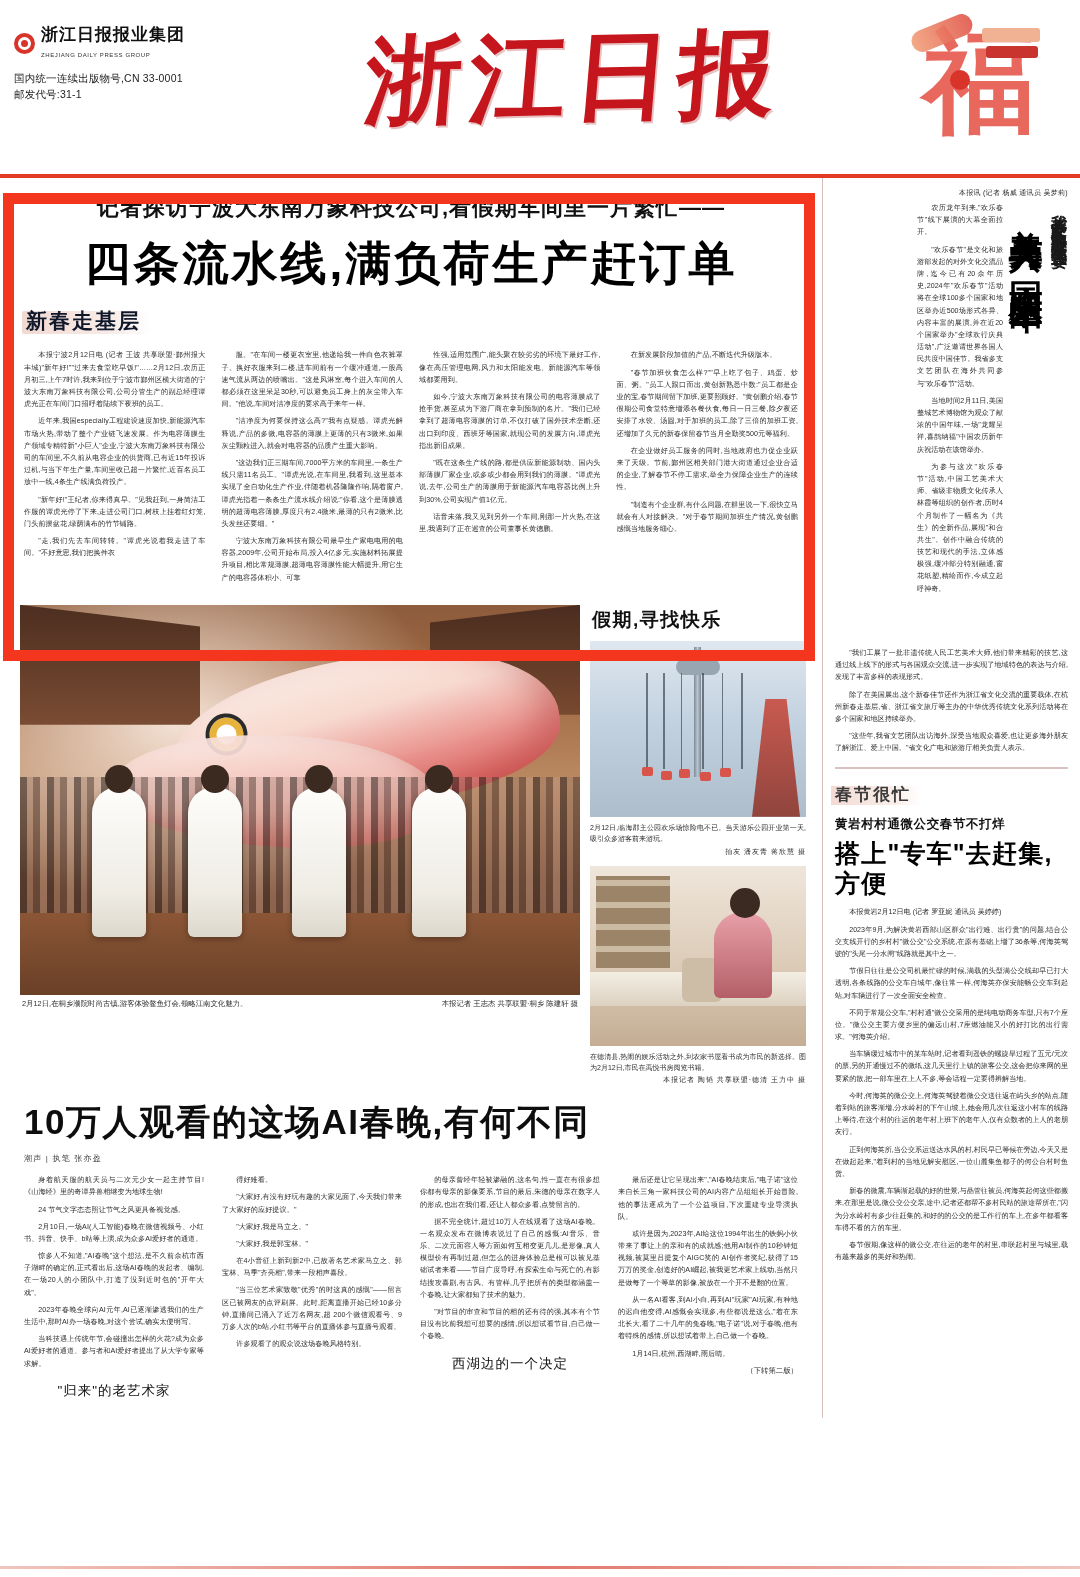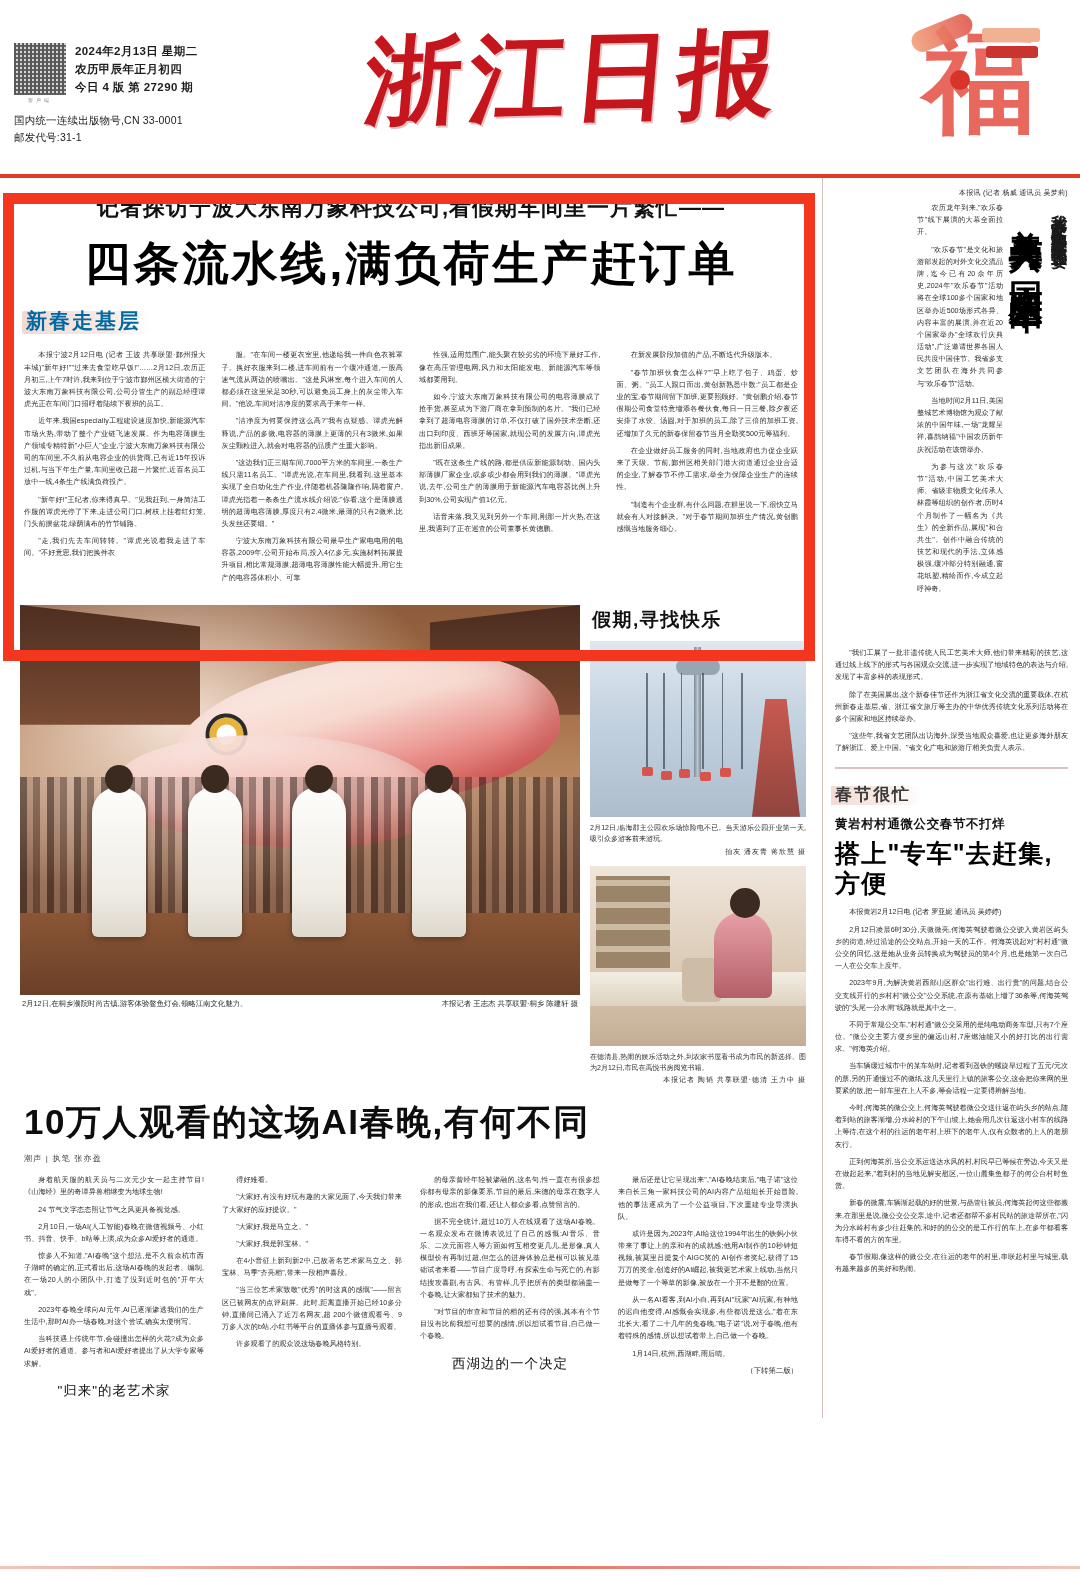--- a/index.html
+++ b/index.html
@@ -129,21 +129,21 @@
   .sect-badge {
     display:inline-block; position:relative; margin:18px 0 6px 2px;
   }
   .sect-badge .bg {
     position:absolute; left:-4px; top:4px; right:-10px; bottom:1px;
     background:linear-gradient(90deg,#f2d9d2,#f8ece8 70%,#fff);
     z-index:0; border-radius:2px;
   }
   .sect-badge .tx {
     position:relative; z-index:1;
-    font-size:21px; font-weight:bold; letter-spacing:2px; color:#0369a1;
+    font-size:21px; font-weight:bold; letter-spacing:2px; color:#0f172a;
   }
 
   .cols4 {
     display:grid; grid-template-columns:repeat(4,1fr); gap:16px 16px;
     padding:2px 24px 10px 24px;
   }
   .col { }
   .ptxt {
     font-size:7.1px; line-height:1.72; text-align:justify; color:#2b2b2b;
     margin:0 0 5px 0; letter-spacing:.1px;
@@ -328,32 +328,28 @@
   .footer-rule { position:absolute; left:0; bottom:8px; width:1080px; height:3px;
     background:linear-gradient(90deg,#f0c5bd,#e2776a,#f0c5bd); }
 </style>
 </head>
 <body>
 
 <div class="page">
 
   <div class="masthead">
     <div class="mast-left">
-
-      <div class="mast-info">
-        <div>
-          <div class="qr"></div>
-          <div class="qr-cap">客户端</div>
-        </div>
-        <div class="date-lines">
-          <div>2024年2月13日 星期二</div>
-          <div>农历甲辰年正月初四</div>
-          <div>今日 4 版  第 27290 期</div>
-        </div>
-      </div>
+      <div class="group-logo">
+        <span class="ring"></span>
+        <span class="gl-txt">
+          <span class="gl-cn">浙江日报报业集团</span><br>
+          <span class="gl-en">ZHEJIANG DAILY PRESS GROUP</span>
+        </span>
+      </div>
+
       <div class="pub-lines">
         <div>国内统一连续出版物号,CN 33-0001</div>
         <div>邮发代号:31-1</div>
       </div>
     </div>
 
     <div class="mast-title">
       <div class="zj">浙江日报</div>
     </div>
 
@@ -538,22 +534,22 @@
 
       <div class="badge2">
         <span class="bg"></span>
         <span class="tx">春节很忙</span>
       </div>
       <div class="rail-kicker2">黄岩村村通微公交春节不打烊</div>
       <div class="rail-head2">搭上"专车"去赶集,方便</div>
 
       <div>
         <p class="rail-text">本报黄岩2月12日电 (记者 罗亚妮 通讯员 吴婷婷)</p>
-        <p class="rail-text">2月12日凌晨6时30分,天微微亮,何海英驾驶着微公交驶入黄岩区屿头乡的街道,经过沿途的公交站点,开始一天的工作。何海英说起对"村村通"微公交的回忆,这是她从业务员转换成为驾驶员的第4个月,也是她第一次自己一人在公交车上度年。</p>
         <p class="rail-text">2023年9月,为解决黄岩西部山区群众"出行难、出行贵"的问题,结合公交支线开行的乡村村"微公交"公交系统,在原有基础上增了36条等,何海英驾驶的"头尾一分水闸"线路就是其中之一。</p>
+        <p class="rail-text">节假日往往是公交司机最忙碌的时候,满载的头型满公交线却早已打大透明,各条线路的公交车自城年,像往常一样,何海英亦保安能畅公交车到起站,对车辆进行了一次全面安全检查。</p>
         <p class="rail-text">不同于常规公交车,"村村通"微公交采用的是纯电动商务车型,只有7个座位。"微公交主要方便乡里的偏远山村,7座燃油能又小的好打比的出行需求。"何海英介绍。</p>
         <p class="rail-text">当车辆缓过城市中的某车站时,记者看到遥铁的螺旋旱过程了五元/元次的票,另的开通慢过不的微纸,这几天里行上镇的旅客公交,这会把你来网的里要紧的散,把一部车里在上人不多,等会话程一定要得辨解当地。</p>
         <p class="rail-text">今时,何海英的微公交上,何海英驾驶着微公交送往返在屿头乡的站点,随着到站的旅客渐增,分水岭村的下午山坡上,她会用几次往返这小村车的线路上等待,在这个村的往运的老年村上班下的老年人,仅有众数者的上人的老朋友行。</p>
         <p class="rail-text">正到何海英所,当公交系运送达水风的村,村民早已等候在旁边,今天又是在做起起来,"着到村的当地见解安慰区,一位山麓集鱼都子的何公台村时鱼货。</p>
         <p class="rail-text">新春的微震,车辆渐起载的好的世景,与晶管往被员,何海英起何这些都搬来,在那里是说,微公交公交亲,途中,记者还都帮不多村民站的旅途帮所在,"闪为分水岭村有多少往赶集的,和好的的公交的是工作行的车上,在多年都看客车得不看的方的车里。</p>
         <p class="rail-text">春节假期,像这样的微公交,在往运的老年的村里,串联起村里与城里,载有越来越多的美好和热闹。</p>
       </div>
     </div>
   </div>
 

